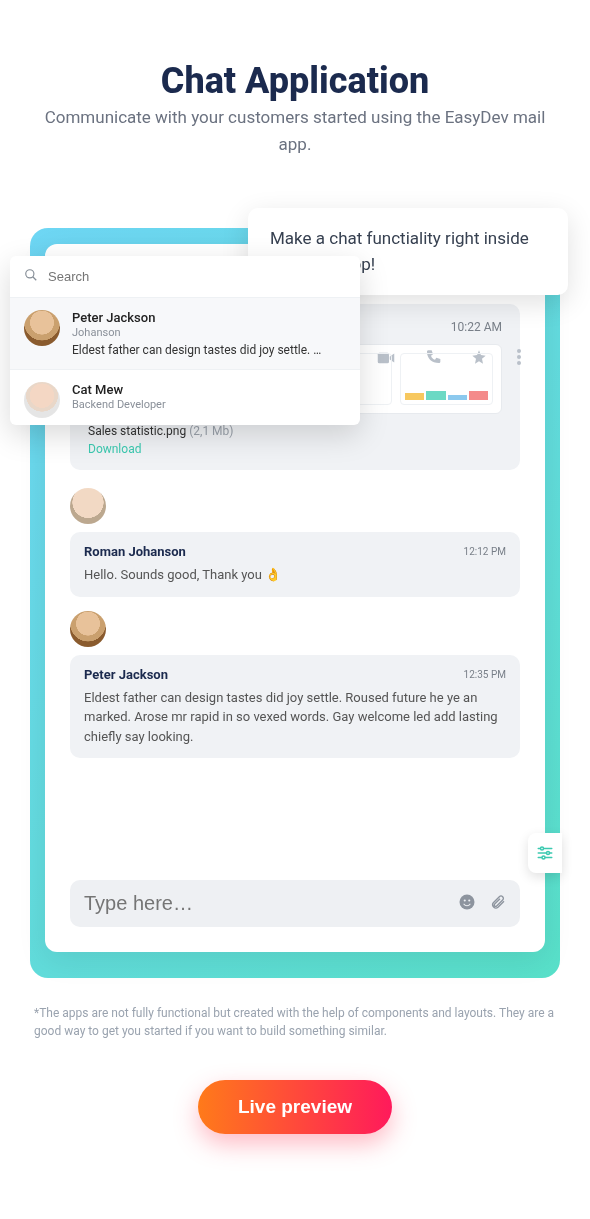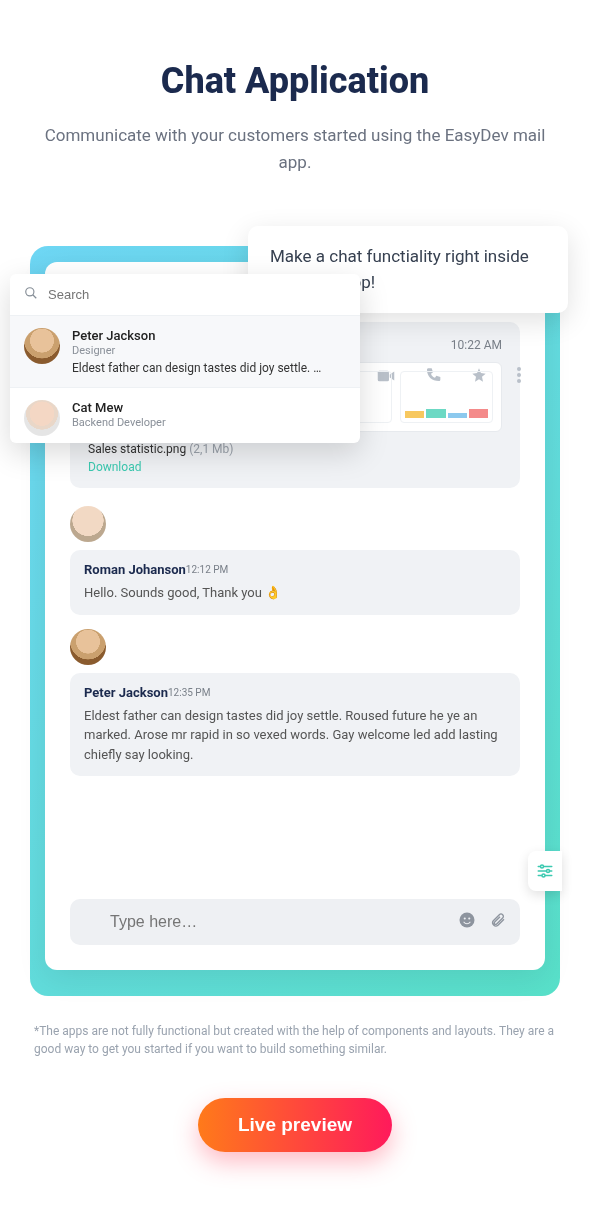--- a/index.html
+++ b/index.html
@@ -2,21 +2,21 @@
 <html><head>
 <meta charset="utf-8">
 <style>
 * { box-sizing: border-box; margin: 0; padding: 0; }
 body {
   font-family: -apple-system, BlinkMacSystemFont, "Segoe UI", Roboto, Arial, sans-serif;
   background: #fff;
   width: 590px;
 }
 .hero { text-align: center; padding: 60px 40px 30px; }
-.hero h1 { color: #1b2a4e; font-size: 36px; font-weight: 800; margin-bottom: 20px; }
+.hero h1 { color: #1b2a4e; font-size: 36px; font-weight: 800; margin-bottom: 2px; }
 .hero p { color: #6b7280; font-size: 17px; line-height: 1.6; }
 
 .canvas {
   position: relative;
   margin: 30px 30px 20px;
   height: 760px;
 }
 .gradient-box {
   position: absolute; inset: 0;
   top: 10px;
@@ -54,31 +54,31 @@
 .donut{width:22px;height:22px;border-radius:50%;border:5px solid #6cd9c4;border-right-color:#f7c85f;border-bottom-color:#f48a8a;margin:4px;}
 .attach-caption{margin-top:10px; font-size:12px;}
 .attach-caption .fname{color:#333;}
 .attach-caption .fsize{color:#9aa1aa;}
 .attach-download{color:#3bc9b0; font-size:12px; margin-top:4px; cursor:pointer;}
 
 .msg-group{margin-bottom:14px;}
 .avatar{width:36px;height:36px;border-radius:50%;background:#d6cfc3;display:flex;align-items:center;justify-content:center;overflow:hidden;}
 .av-face{width:100%;height:100%;}
 .bubble{background:#f0f2f5;border-radius:10px;padding:12px 14px;margin-top:8px;}
-.bubble-head{display:flex;justify-content:flex-start;align-items:center;}
+.bubble-head{display:flex;justify-content:space-between;align-items:center;}
 .bubble-name{font-weight:700;color:#1b2a4e;font-size:13px;}
 .bubble-time{color:#787f88;font-size:10px;}
 .bubble-body{color:#555;font-size:13px;margin-top:6px;line-height:1.5;}
 
 .composer{
   margin-top:10px;
   background:#eef0f3;border-radius:10px;
   display:flex;align-items:center;padding:12px 14px;
 }
-.composer input{flex:1;border:0;background:transparent;outline:0;font-size:16px;color:#4d7c0f;margin-left:26px;}
+.composer input{flex:1;border:0;background:transparent;outline:0;font-size:20px;color:#4d7c0f;}
 .composer .cicon{color:#8d949e;margin-left:14px;cursor:pointer;}
 
 .settings-tab{
   position:absolute; right:-2px; top:615px;
   width:34px;height:40px;border-radius:8px 0 0 8px;
   background:#fff;box-shadow:0 4px 12px rgba(0,0,0,.12);
   display:flex;align-items:center;justify-content:center;color:#3bc9b0;
 }
 
 .quote{
@@ -270,21 +270,21 @@
           </svg>
       </span>
       <input style="border: 0px; outline: 0px; flex: 1 1 0%; font-size: 13px;" placeholder="Search">
     </div>
     <div class="contact-item active">
       <div class="avatar">
           <div class="av-face face-a"></div>
         </div>
       <div class="contact-info">
         <div class="contact-name">Peter Jackson</div>
-        <div class="contact-role">Designer</div>
+        <div class="contact-role">Johanson</div>
         <div class="contact-last">Eldest father can design tastes did joy settle. …</div>
       </div>
     </div>
     <div class="contact-item" style="padding-bottom:7px;">
       <div class="avatar">
           <div class="av-face face-c"></div>
         </div>
       <div class="contact-info">
         <div class="contact-name">Cat Mew</div>
         <div class="contact-role">Backend Developer</div>

